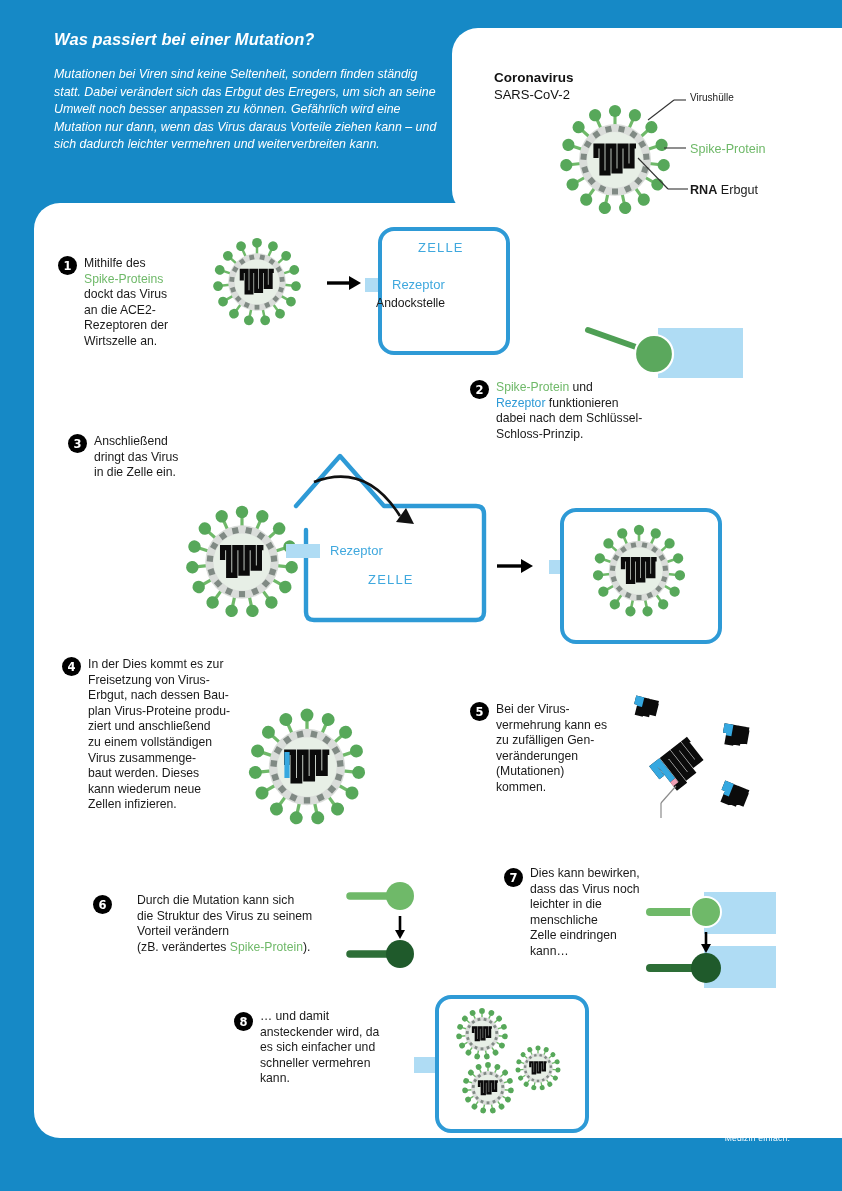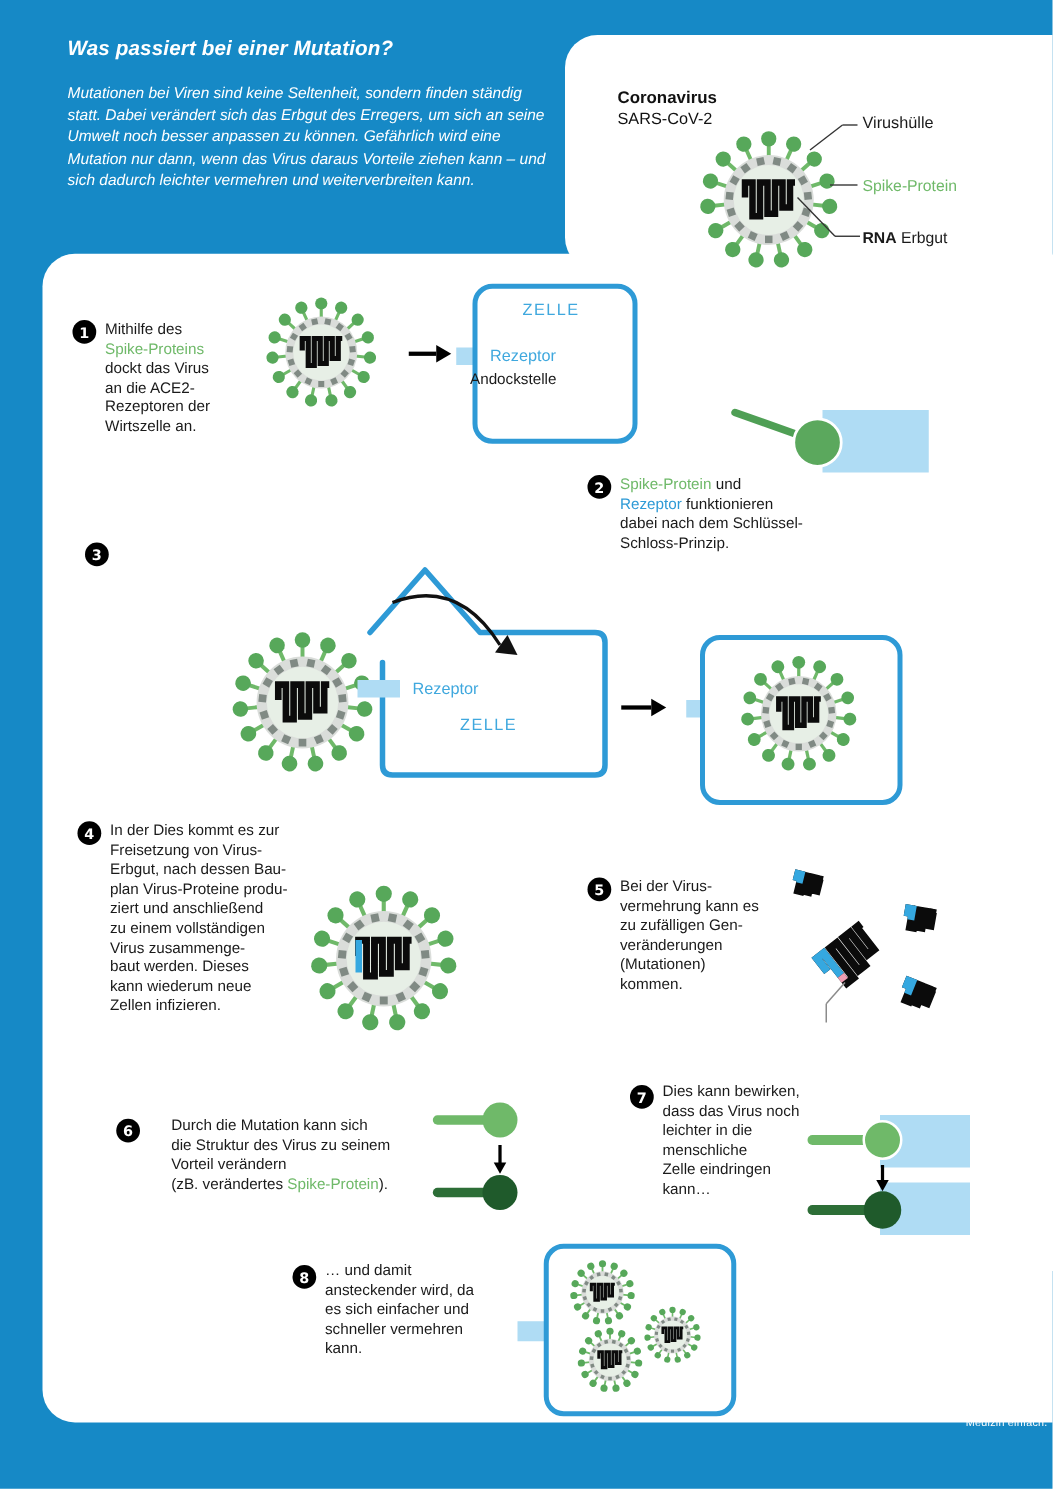--- a/index.html
+++ b/index.html
@@ -208,21 +208,21 @@
     <use href="#vparticle" x="75" y="65"></use>
   </svg>
 
   <svg style="position:absolute;left:600px;top:88px;" width="120" height="130">
     <line x1="48" y1="32" x2="74" y2="12" stroke="#333" stroke-width="1.1"></line>
     <line x1="86" y1="12" x2="74" y2="12" stroke="#333" stroke-width="1.1"></line>
     <line x1="64" y1="60" x2="86" y2="60" stroke="#333" stroke-width="1.1"></line>
     <line x1="38" y1="70" x2="68" y2="101" stroke="#333" stroke-width="1.1"></line>
     <line x1="68" y1="101" x2="88" y2="101" stroke="#333" stroke-width="1.1"></line>
   </svg>
-  <div class="txt" style="left:690px;top:90px;font-size:13px;">Virushülle</div>
+  <div class="txt" style="left:690px;top:90px;font-size:10px;">Virushülle</div>
   <div class="txt g" style="left:690px;top:142px;font-size:12.6px;">Spike-Protein</div>
   <div class="txt" style="left:690px;top:183px;font-size:12.6px;"><b>RNA</b><span> Erbgut</span></div>
 
   <div class="bullet" style="left:58px;top:256px;">1</div>
   <div class="txt" id="step1-text" style="left:84px;top:256px;width:140px;">
       <div><span>Mithilfe des</span></div>
       <div><span class="g">Spike-Proteins</span></div>
       <div><span>dockt das Virus</span></div>
       <div><span>an die ACE2-</span></div>
       <div><span>Rezeptoren der</span></div>
@@ -251,20 +251,25 @@
   </svg>
   <div class="bullet" style="left:470px;top:380px;">2</div>
   <div class="txt" id="step2-text" style="left:496px;top:380px;width:220px;">
       <div><span class="g">Spike-Protein</span><span> und</span></div>
       <div><span class="b">Rezeptor</span><span> funktionieren</span></div>
       <div><span>dabei nach dem Schlüssel-</span></div>
       <div><span>Schloss-Prinzip.</span></div>
     </div>
 
   <div class="bullet" style="left:68px;top:434px;">3</div>
+  <div class="txt" id="step3-text" style="left:94px;top:434px;width:150px;">
+      <div><span>Anschließend</span></div>
+      <div><span>dringt das Virus</span></div>
+      <div><span>in die Zelle ein.</span></div>
+    </div>
 
   <svg style="position:absolute;left:168px;top:488px;" width="148" height="148" viewBox="0 0 148 148">
     <use href="#vparticle" x="74" y="74" transform="translate(74,74) scale(1.02) translate(-74,-74)"></use>
   </svg>
 
   <svg style="position:absolute;left:288px;top:434px;" width="196" height="190">
     <path d="M8,72 L52,22 L96,72 L188,72 Q196,72 196,80 L196,178 Q196,186 188,186 L26,186 Q18,186 18,178 L18,96" fill="none" stroke="#2E9AD6" stroke-width="4.4" stroke-linecap="round" stroke-linejoin="round"></path>
     <path d="M14,40 q52,-20 86,34" fill="none" stroke="#111" stroke-width="2.6" transform="translate(12,8)"></path>
     <polygon points="110,74 118,90 100,88" fill="#111" transform="translate(8,0)"></polygon>
   </svg>
@@ -390,21 +395,21 @@
   <div class="plug" style="left:414px;top:1057px;width:34px;height:16px;"></div>
   <div class="cellbox" style="left:435px;top:995px;width:146px;height:130px;"></div>
   <svg style="position:absolute;left:443px;top:1000px;" width="132" height="122" viewBox="0 0 132 122">
     <g>
       <use href="#vparticle" transform="translate(39,34) scale(0.47)"></use>
       <use href="#vparticle" transform="translate(95,68) scale(0.41)"></use>
       <use href="#vparticle" transform="translate(45,88) scale(0.47)"></use>
     </g>
   </svg>
 
-  <div class="logo" style="left:648px;top:1108px;width:190px;">
+  <div class="logo" style="left:600px;top:1108px;width:190px;">
     <div class="name">netdoktor.at</div>
     <div class="tag">Medizin einfach.</div>
   </div>
   <svg style="position:absolute;left:777px;top:1103px;" width="26" height="26">
     <g fill="#fff">
       <rect x="11" y="1" width="4.4" height="8.4" rx="1" transform="rotate(8 13 5)"></rect>
       <rect x="11" y="15" width="4.4" height="8.4" rx="1" transform="rotate(8 13 19)"></rect>
       <rect x="1" y="10" width="8.4" height="4.4" rx="1" transform="rotate(8 5 12)"></rect>
       <rect x="16" y="10" width="8.4" height="4.4" rx="1" transform="rotate(8 20 12)"></rect>
     </g>

